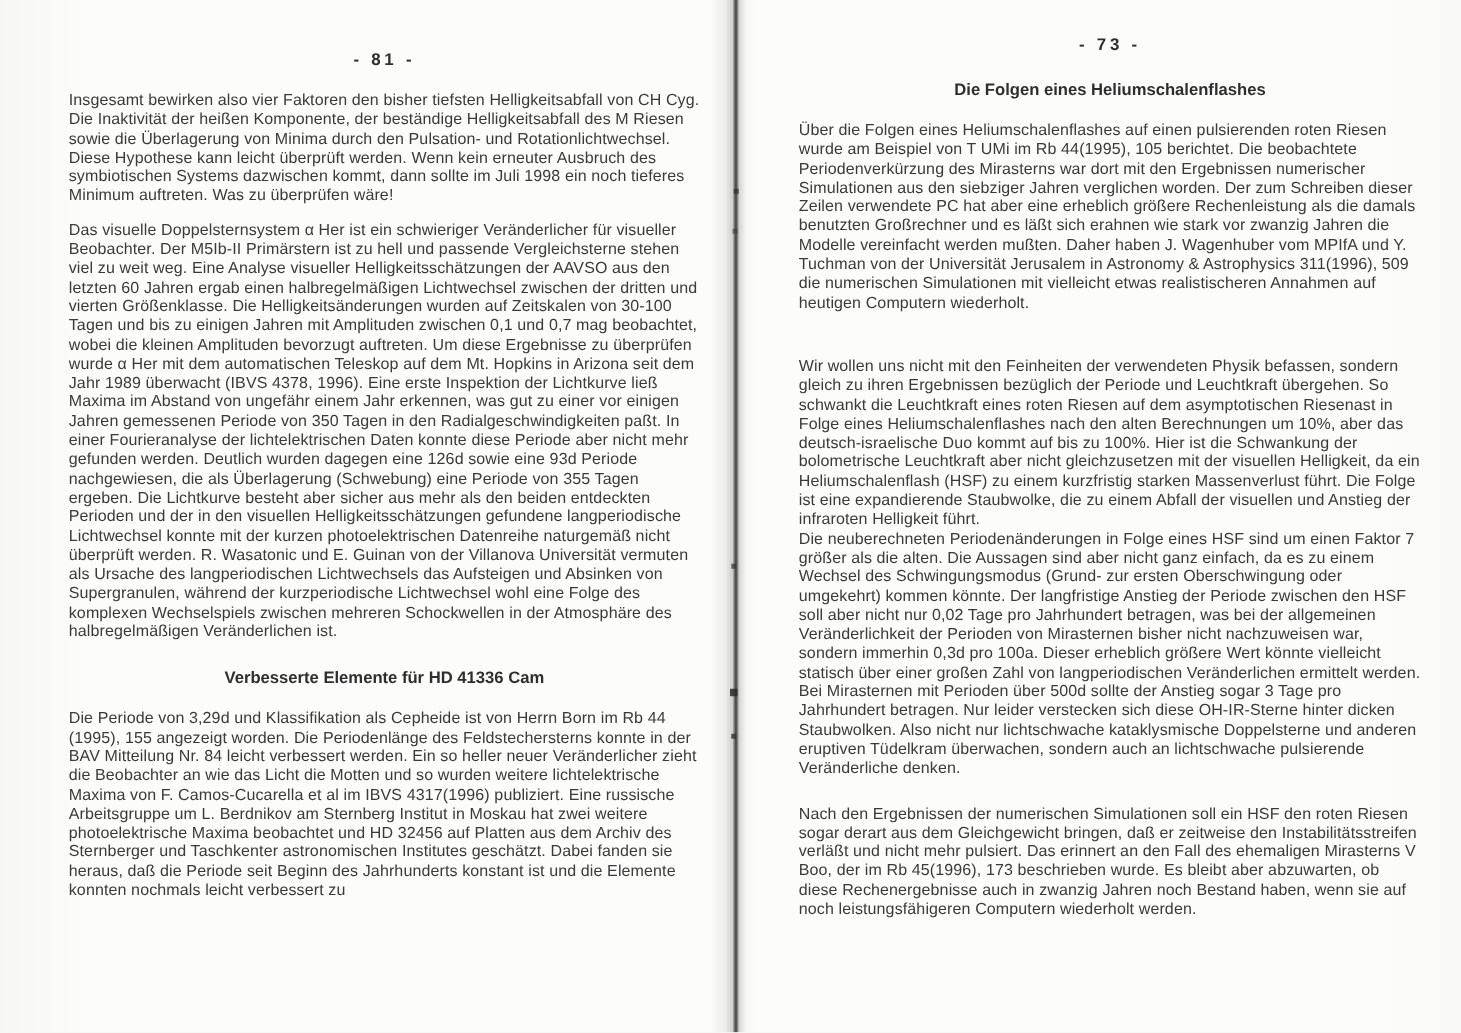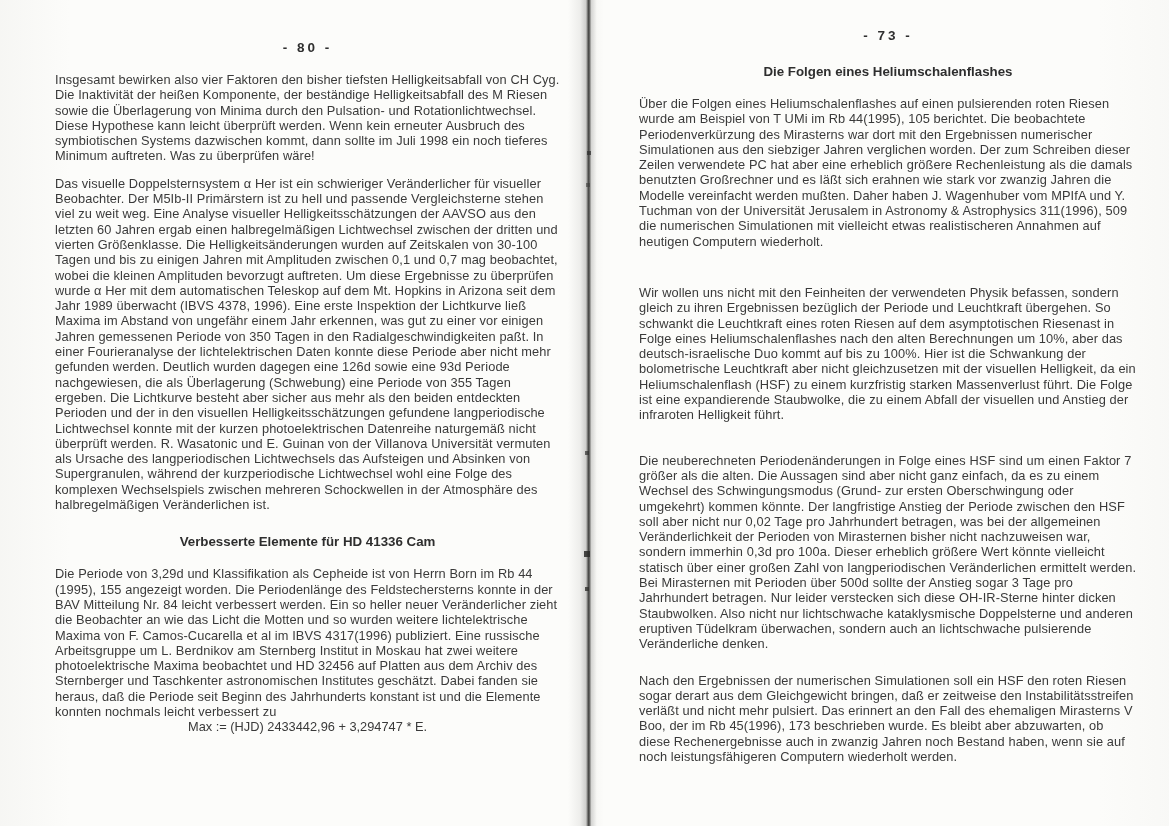--- a/index.html
+++ b/index.html
@@ -72,21 +72,21 @@
 
   
   .mt-intro   { margin-top: 17px; }
   .mt-h1-l    { margin-top: 27px; }
   .mt-p1-l    { margin-top: 12px; }
   .mt-h2-l    { margin-top: 22px; }
   .mt-p2-l    { margin-top: 13px; }
   .mt-h1-r    { margin-top: 21px; }
   .mt-p1-r    { margin-top: 13px; }
   .mt-p2-r    { margin-top: 36px; }
-  .mt-p3-r    { margin-top: 30px; }
+  .mt-p3-r    { }
   .mt-p4-r    { margin-top: 21px; }
 
   
   .spine {
     position: absolute;
     left: 568px;
     top: 0;
     width: 36px;
     height: 826px;
     background: linear-gradient(to right,
@@ -116,32 +116,31 @@
       -2px 588px 0 1px rgba(50,50,48,0.8);
     pointer-events: none;
   }
 </style>
 </head>
 <body>
 
 <div class="spread">
 
   <div class="page page-left">
-    <div class="pagenum">- 80 -</div>
+    <div class="pagenum">- 81 -</div>
 
     <p class="body-par mt-intro">Insgesamt bewirken also vier Faktoren den bisher tiefsten Helligkeitsabfall von CH Cyg. Die Inaktivität der heißen Komponente, der beständige Helligkeitsabfall des M Riesen sowie die Überlagerung von Minima durch den Pulsation- und Rotationlichtwechsel. Diese Hypothese kann leicht überprüft werden. Wenn kein erneuter Ausbruch des symbiotischen Systems dazwischen kommt, dann sollte im Juli 1998 ein noch tieferes Minimum auftreten. Was zu überprüfen wäre!</p>
 
 
     <p class="body-par mt-p1-l">Das visuelle Doppelsternsystem α Her ist ein schwieriger Veränderlicher für visueller Beobachter. Der M5Ib-II Primärstern ist zu hell und passende Vergleichsterne stehen viel zu weit weg. Eine Analyse visueller Helligkeitsschätzungen der AAVSO aus den letzten 60 Jahren ergab einen halbregelmäßigen Lichtwechsel zwischen der dritten und vierten Größenklasse. Die Helligkeitsänderungen wurden auf Zeitskalen von 30-100 Tagen und bis zu einigen Jahren mit Amplituden zwischen 0,1 und 0,7 mag beobachtet, wobei die kleinen Amplituden bevorzugt auftreten. Um diese Ergebnisse zu überprüfen wurde α Her mit dem automatischen Teleskop auf dem Mt. Hopkins in Arizona seit dem Jahr 1989 überwacht (IBVS 4378, 1996). Eine erste Inspektion der Lichtkurve ließ Maxima im Abstand von ungefähr einem Jahr erkennen, was gut zu einer vor einigen Jahren gemessenen Periode von 350 Tagen in den Radialgeschwindigkeiten paßt. In einer Fourieranalyse der lichtelektrischen Daten konnte diese Periode aber nicht mehr gefunden werden. Deutlich wurden dagegen eine 126d sowie eine 93d Periode nachgewiesen, die als Überlagerung (Schwebung) eine Periode von 355 Tagen ergeben. Die Lichtkurve besteht aber sicher aus mehr als den beiden entdeckten Perioden und der in den visuellen Helligkeitsschätzungen gefundene langperiodische Lichtwechsel konnte mit der kurzen photoelektrischen Datenreihe naturgemäß nicht überprüft werden. R. Wasatonic und E. Guinan von der Villanova Universität vermuten als Ursache des langperiodischen Lichtwechsels das Aufsteigen und Absinken von Supergranulen, während der kurzperiodische Lichtwechsel wohl eine Folge des komplexen Wechselspiels zwischen mehreren Schockwellen in der Atmosphäre des halbregelmäßigen Veränderlichen ist.</p>
 
     <div class="heading mt-h2-l">Verbesserte Elemente für HD 41336 Cam</div>
 
     <p class="body-par mt-p2-l">Die Periode von 3,29d und Klassifikation als Cepheide ist von Herrn Born im Rb 44 (1995), 155 angezeigt worden. Die Periodenlänge des Feldstechersterns konnte in der BAV Mitteilung Nr. 84 leicht verbessert werden. Ein so heller neuer Veränderlicher zieht die Beobachter an wie das Licht die Motten und so wurden weitere lichtelektrische Maxima von F. Camos-Cucarella et al im IBVS 4317(1996) publiziert. Eine russische Arbeitsgruppe um L. Berdnikov am Sternberg Institut in Moskau hat zwei weitere photoelektrische Maxima beobachtet und HD 32456 auf Platten aus dem Archiv des Sternberger und Taschkenter astronomischen Institutes geschätzt. Dabei fanden sie heraus, daß die Periode seit Beginn des Jahrhunderts konstant ist und die Elemente konnten nochmals leicht verbessert zu</p>
 
-    <div class="formula">Max := (HJD) 2433442,96 + 3,294747 * E.</div>
   </div>
 
   <div class="spine"></div>
   <div class="spine-marks"></div>
 
   <div class="page page-right">
     <div class="pagenum">- 73 -</div>
 
     <div class="heading mt-h1-r">Die Folgen eines Heliumschalenflashes</div>
 

